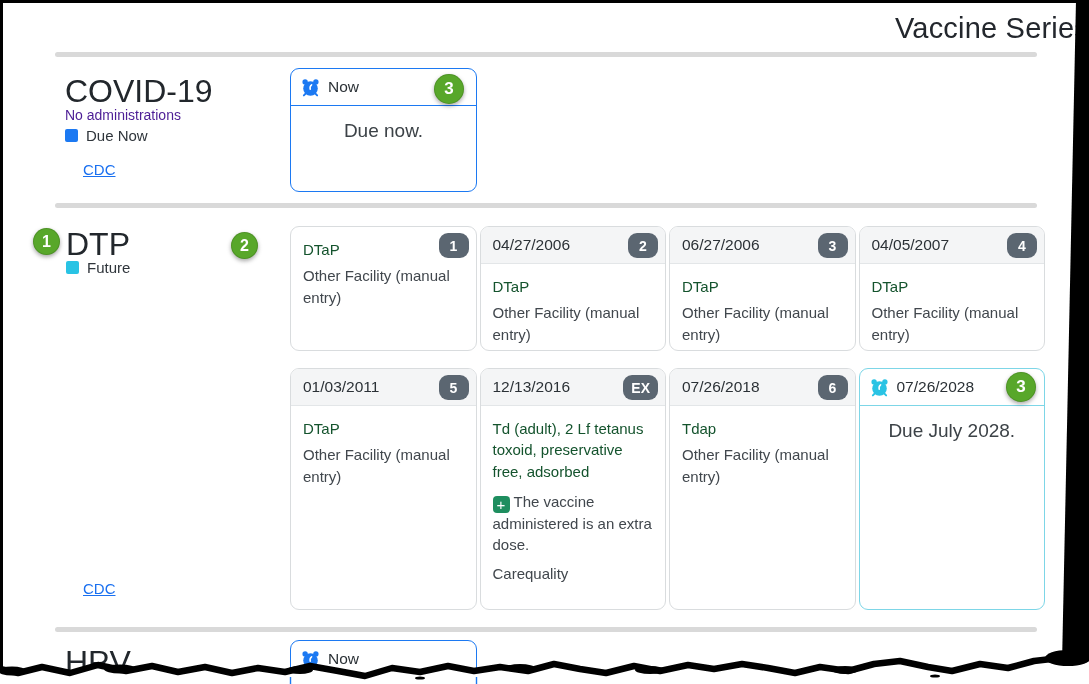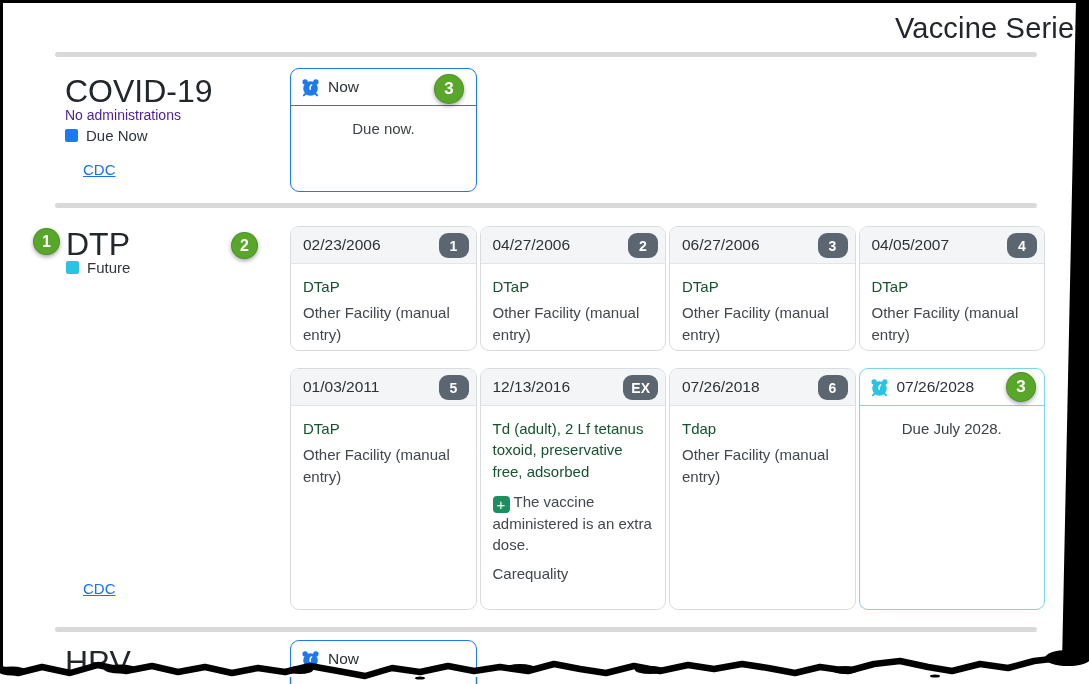--- a/index.html
+++ b/index.html
@@ -54,21 +54,21 @@
   }
   .fcard{position:relative;background:#fff;border-radius:9px;box-sizing:border-box;overflow:visible;}
   .fcard.blue{border:1px solid #1c79f2;}
   .fcard.cyan{border:1px solid #7dd6e7;}
   .fcard .fhead{
     display:flex;align-items:center;gap:8px;padding:8px 10px;height:37px;box-sizing:border-box;
     font-size:15.5px;color:#2b3136;
   }
   .fcard.blue .fhead{border-bottom:1px solid #1c79f2;}
   .fcard.cyan .fhead{border-bottom:1px solid #7dd6e7;}
-  .fbody{text-align:center;padding-top:14px;font-size:15px;color:#3c4247;}
+  .fbody{text-align:center;padding-top:14px;font-size:19px;color:#3c4247;}
   .alarm{display:inline-flex;}
   .alarm.blue{color:#1c79f2;}
   .alarm.cyan{color:#29c3e4;}
   #covid-card{position:absolute;left:290px;top:68px;width:187px;height:124px;}
   #hpv-card{position:absolute;left:290px;top:640px;width:187px;height:110px;}
   .frame{position:absolute;left:0;top:0;z-index:40;pointer-events:none;}
 </style>
 </head>
 <body>
 
@@ -109,21 +109,20 @@
   <div class="legend" style="left:66px;top:259px">
     <span class="legend-sq" style="background:#29c3e4"></span>
     <span>Future</span>
   </div>
   <div class="marker sm" style="left:231px;top:232px">2</div>
   <a class="cdc" style="left:83px;top:580px">CDC</a>
 
   <div class="grid">
 
     <div class="card">
-      <div class="card-h">02/23/2006</div>
       <div class="badge">1</div>
       <div class="card-b">
           <div class="dose-name">DTaP</div>
         <div class="dose-src">Other Facility (manual entry)</div>
         </div>
     </div>
     <div class="card">
       <div class="card-h">04/27/2006</div>
       <div class="badge">2</div>
       <div class="card-b">

